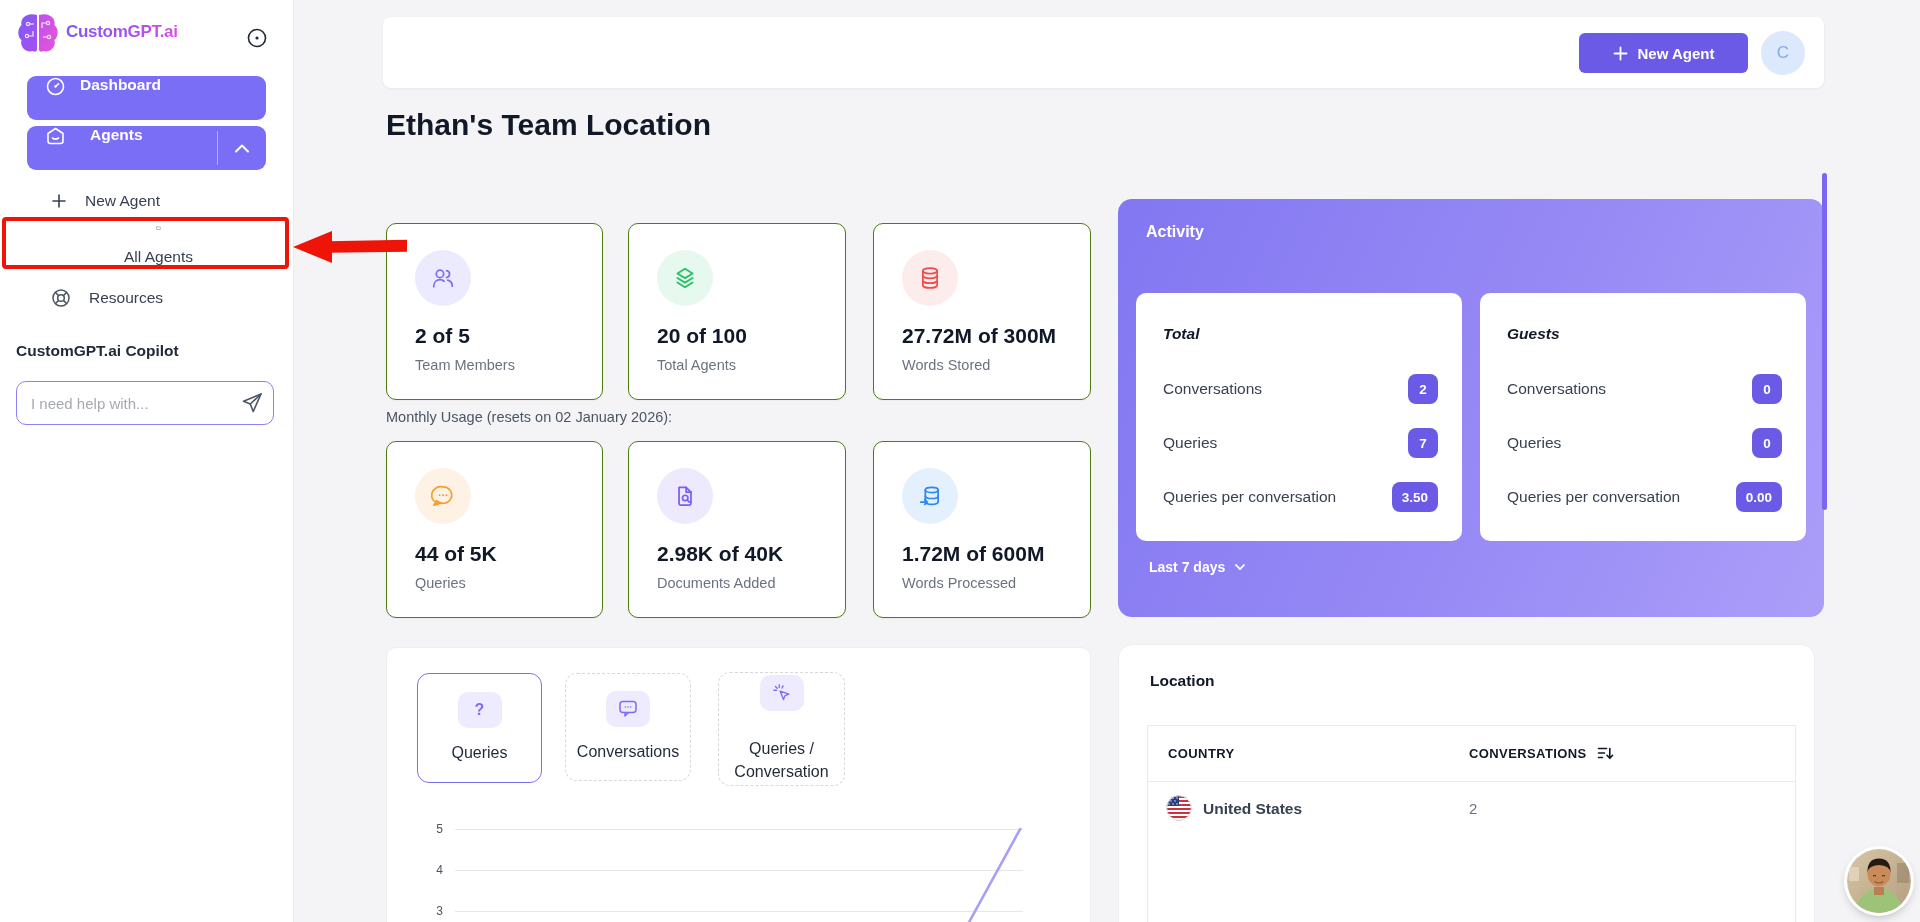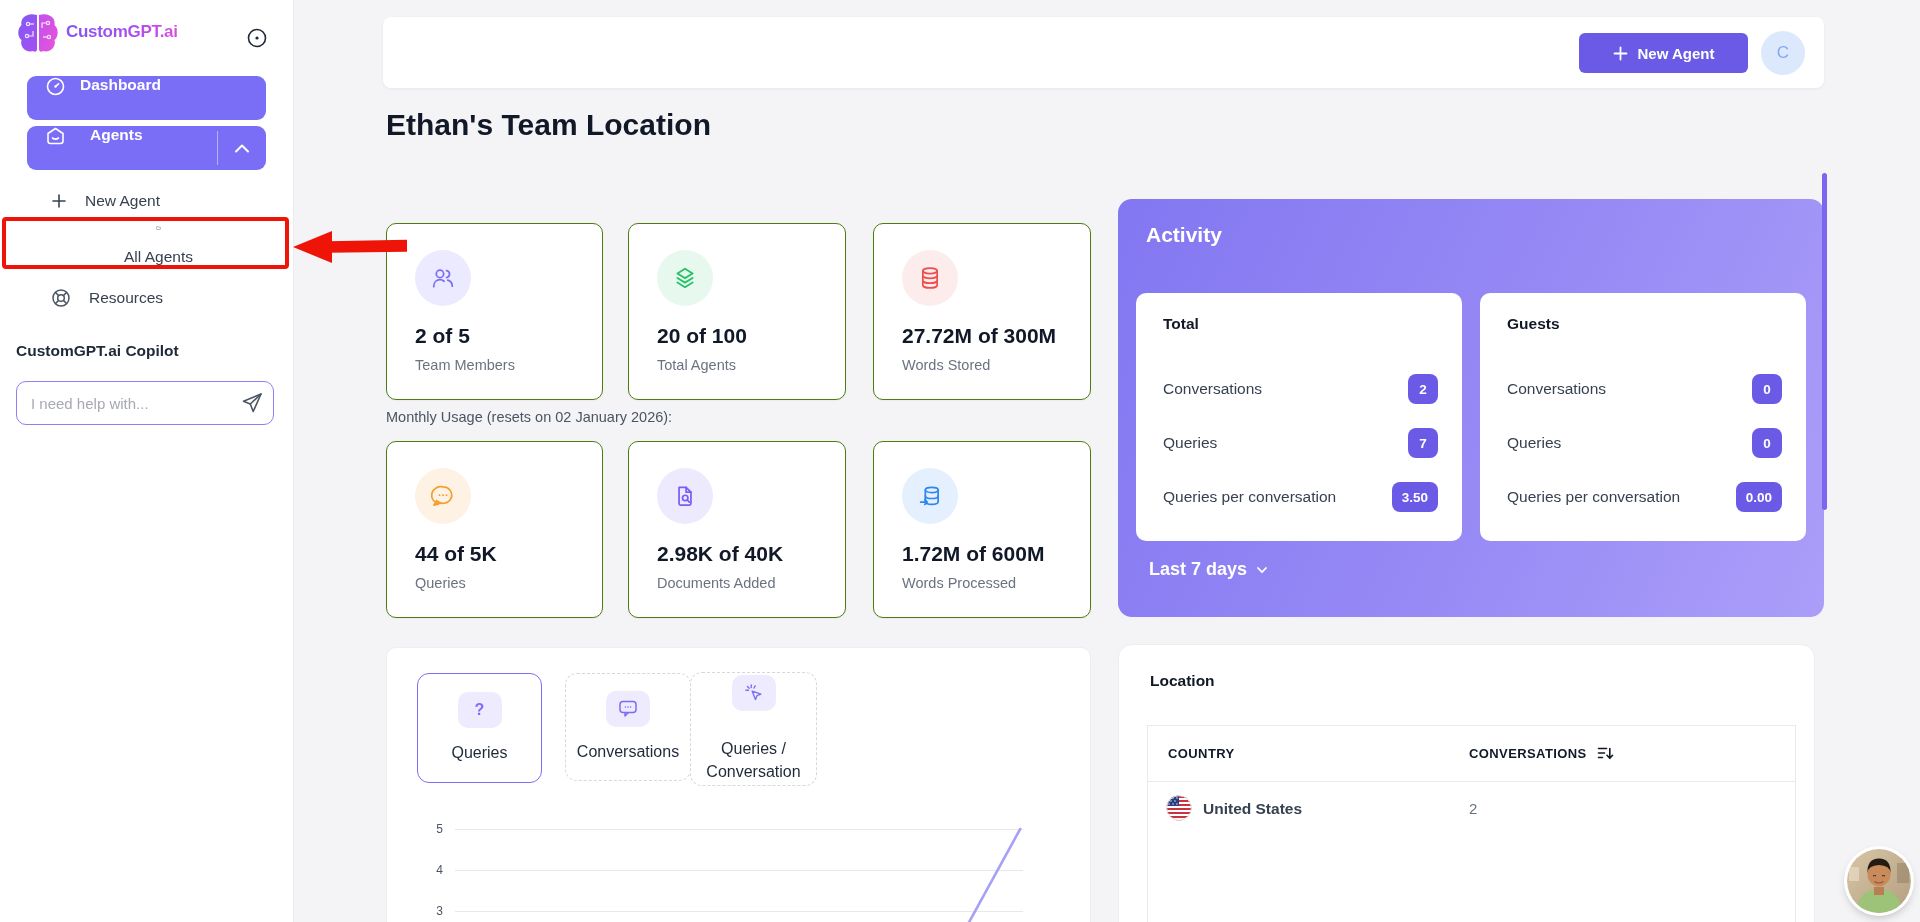--- a/index.html
+++ b/index.html
@@ -56,29 +56,29 @@
   .tab.active { border:1.7px solid #7b6ef6; }
   .tab.inactive { border:1.5px dashed #d6d8dd; }
   .tab-icon { width:44px; height:36px; background:#edebfd; border-radius:10px; color:#7b6ef6;
               display:flex; align-items:center; justify-content:center; font-size:16px; font-weight:600; }
   .gridline { position:absolute; height:1px; background:#e8e8ec; left:455px; width:568px; }
   .ytick { position:absolute; width:24px; text-align:right; font-size:12px; color:#4b5563; transform:translateY(-50%); }
 
   
   .activity-panel { position:absolute; left:1118px; top:199px; width:706px; height:418px; border-radius:14px;
                     background:linear-gradient(115deg,#8377f2 0%,#978af5 55%,#ab9ef9 100%); }
-  .activity-title { position:absolute; left:28px; top:24px; font-size:21px; font-weight:700; color:#fff; }
+  .activity-title { position:absolute; left:28px; top:24px; font-size:16px; font-weight:700; color:#fff; }
   .act-card { position:absolute; top:94px; width:326px; height:248px; background:#fff; border-radius:10px; }
-  .act-card-title { position:absolute; left:27px; top:22px; font-size:15.5px; font-weight:700; color:#111827; }
+  .act-card-title { position:absolute; left:27px; top:32px; font-size:15.5px; font-weight:700; color:#111827;font-style:italic; }
   .act-row { position:absolute; left:27px; right:24px; height:32px; display:flex; align-items:center; justify-content:space-between; }
   .act-row .lbl { font-size:15.5px; color:#374151; }
   .badge { background:#6a5ae6; color:#fff; font-size:13.5px; font-weight:700; border-radius:8px; height:30px; min-width:30px;
            padding:0 10px; display:flex; align-items:center; justify-content:center; }
   .range-picker { position:absolute; left:31px; top:360px; display:flex; align-items:center; gap:8px; color:#fff;
-                  font-size:18px; font-weight:700; cursor:pointer; background:none; border:none; font-family:"Liberation Sans",sans-serif; }
+                  font-size:14px; font-weight:700; cursor:pointer; background:none; border:none; font-family:"Liberation Sans",sans-serif; }
   .scroll-thumb { position:absolute; left:1822px; top:173px; width:5px; height:337px; background:#7a66f0; border-radius:3px; cursor:pointer; z-index:3; }
 
   
   .location-panel { position:absolute; left:1118px; top:644px; width:697px; height:320px; background:#fff; border-radius:14px;
                     border:1px solid #eeeef1; }
   .location-title { position:absolute; left:31px; top:27px; font-size:15.5px; font-weight:600; color:#111827; }
   .loc-table { position:absolute; left:28px; top:80px; width:649px; height:220px; border:1px solid #e7e9ec; background:#fff; }
   .loc-head { position:absolute; left:0; top:0; right:0; height:56px; border-bottom:1px solid #e7e9ec; }
   .th { position:absolute; top:20px; font-size:13px; font-weight:700; letter-spacing:.4px; color:#111827; }
   .loc-row { position:absolute; left:0; top:56px; right:0; height:52px; display:block; }
@@ -301,21 +301,21 @@
       <rect x="3" y="2.5" width="16" height="11" rx="3"></rect>
       <path d="M8 13.5 V17 L11.4 13.5"></path>
       <circle cx="8.4" cy="8" r=".8" fill="#7b6ef6" stroke="none"></circle>
       <circle cx="11" cy="8" r=".8" fill="#7b6ef6" stroke="none"></circle>
       <circle cx="13.6" cy="8" r=".8" fill="#7b6ef6" stroke="none"></circle>
     </svg>
   </span>
   <span>Conversations</span>
 </div>
 
-<div class="tab inactive" style="left:690px;top:672px;width:127px;height:114px;gap:26px;">
+<div class="tab inactive" style="left:718px;top:672px;width:127px;height:114px;gap:26px;">
   <span class="tab-icon">
     <svg width="22" height="22" viewBox="0 0 24 24" fill="none" stroke="#7b6ef6" stroke-width="1.5" stroke-linecap="round" stroke-linejoin="round">
       <path d="M9 3.2 V6 M3.2 9 H6 M4.8 4.8 L6.8 6.8 M13.2 4.2 L12 6.6"></path>
       <path d="M10 10 L19.5 13.3 L15.3 14.9 L13.6 19.2 Z"></path>
     </svg>
   </span>
   <span style="padding:0 14px;">Queries / Conversation</span>
 </div>
 
 <div class="ytick" style="left:419px;top:829px;">5</div>

